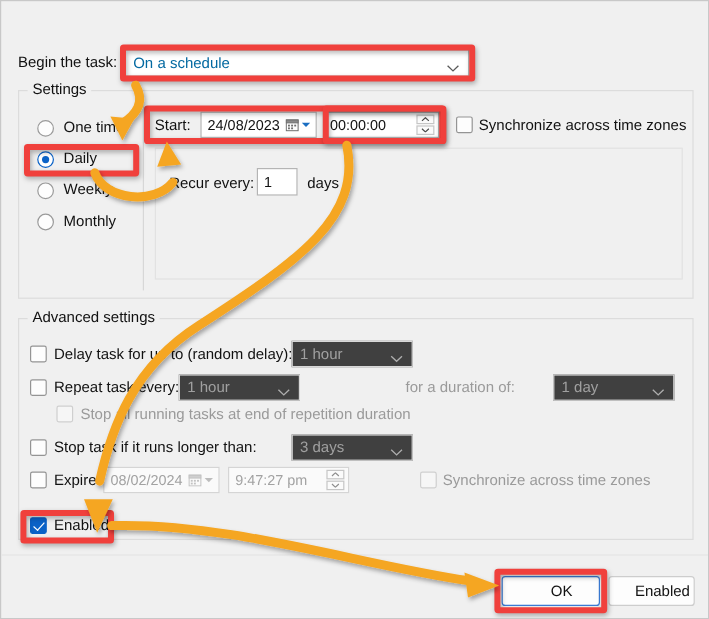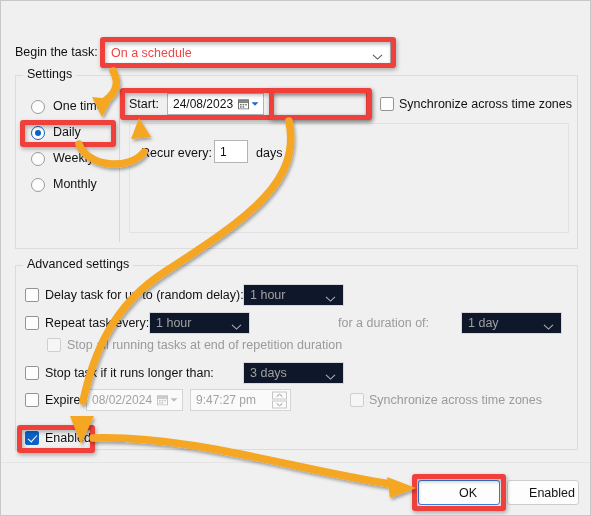--- a/index.html
+++ b/index.html
@@ -55,33 +55,33 @@
   }
   .lbl.dim { color: #9a9a9a; }
 
   
   .combo {
     position: absolute;
     background: #ffffff;
     border: 1px solid #b4b4b4;
     box-sizing: border-box;
     font-size: 12.5px;
-    color: #ef4444;
+    color: #0369a1;
     display: flex;
     align-items: center;
   }
   .combo .ctext { padding-left: 6px; white-space: nowrap; }
   .combo .chev {
     position: absolute;
     right: 7px; top: 50%;
     transform: translateY(-50%);
     width: 11px; height: 7px;
   }
   .combo.disabled {
-    background: #0f172a;
+    background: #404040;
     border: 1px solid #d8d8d8;
     color: #a0a0a0;
   }
 
   
   .group {
     position: absolute;
     border: 1px solid #dcdcdc;
     box-sizing: border-box;
     background: transparent;
@@ -294,20 +294,35 @@
         </svg>
       </span>
       <span>
         <svg class="dntri" viewBox="0 0 8 5">
             <path d="M0.5 0.8 L4 4.3 L7.5 0.8 Z" fill="#1b6ec2"></path>
           </svg>
       </span>
     </span>
   </div>
 
+  <div class="tfield" style="left:268px; top:92px; width:97px; height:22px;">
+    <span class="tx">00:00:00</span>
+    <span class="spin">
+      <span class="sb">
+        <svg width="7" height="4" viewBox="0 0 7 4">
+            <path d="M0.6 3.2 L3.5 0.6 L6.4 3.2" stroke="#4a4a4a" stroke-width="1" fill="none"></path>
+          </svg>
+      </span>
+      <span class="sb">
+        <svg width="7" height="4" viewBox="0 0 7 4">
+            <path d="M0.6 0.8 L3.5 3.4 L6.4 0.8" stroke="#4a4a4a" stroke-width="1" fill="none"></path>
+          </svg>
+      </span>
+    </span>
+  </div>
 
   <div class="cbox" style="left:379px; top:96px;"></div>
   <div class="lbl" style="left:398px; top:96px;">Synchronize across time zones</div>
 
   <div class="inner-panel" style="left:128px; top:122px; width:440px; height:110px;"></div>
   <div class="lbl" style="left:140px; top:145px;">Recur every:</div>
   <div class="tfield" style="left:213px; top:139px; width:34px; height:23px;">
     <span class="tx">1</span>
   </div>
   <div class="lbl" style="left:255px; top:145px;">days</div>

